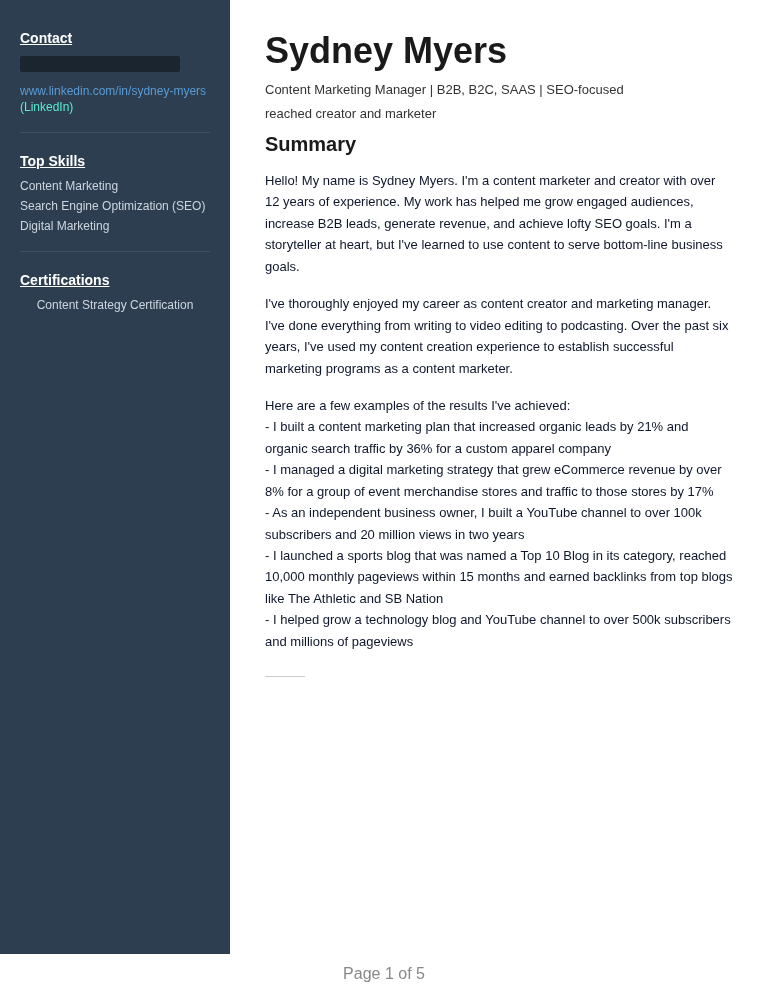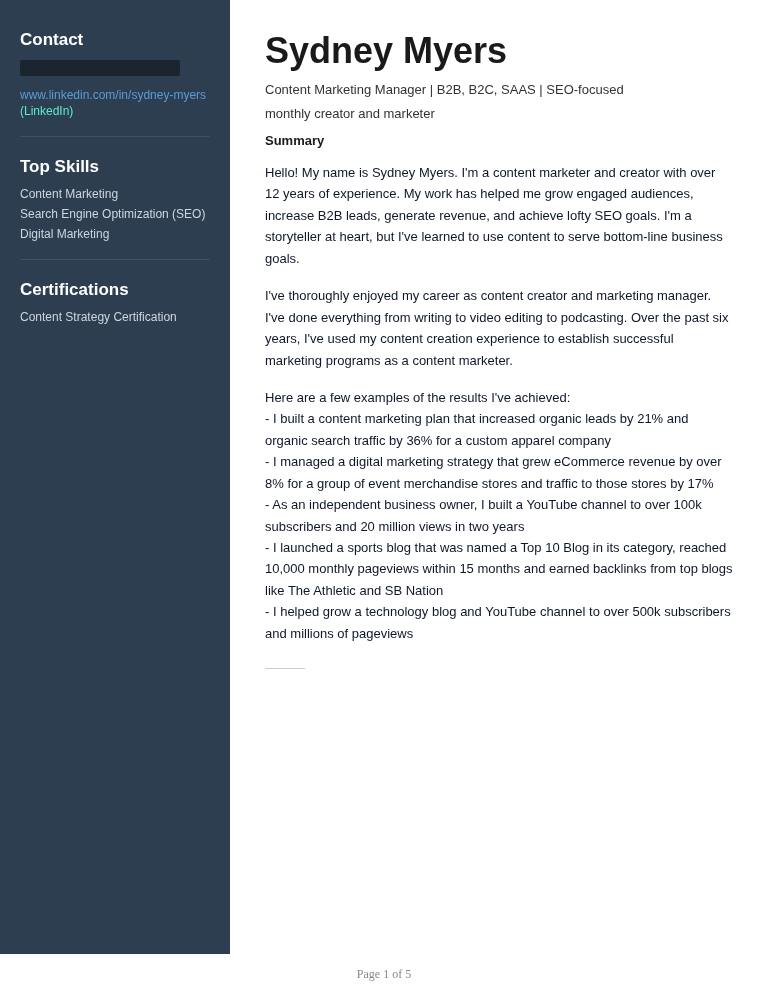--- a/index.html
+++ b/index.html
@@ -26,25 +26,26 @@
     
     .sidebar {
       width: 230px;
       min-width: 230px;
       background-color: #2c3e50;
       color: #cdd6e0;
       padding: 30px 20px;
     }
 
     .sidebar-section-title {
-      font-size: 17px;
+      font-size: 14px;
       font-weight: bold;
       color: #fff;
       margin-bottom: 10px;
       margin-top: 20px;
+      text-decoration: underline;
     }
 
     .sidebar-section-title:first-child {
       margin-top: 0;
     }
 
     .sidebar-redacted-bar {
       background-color: #1a252f;
       height: 16px;
       width: 160px;
@@ -72,20 +73,21 @@
       font-size: 12px;
       color: #cdd6e0;
       margin-bottom: 6px;
     }
 
     .sidebar-cert {
       display: block;
       font-size: 12px;
       color: #cdd6e0;
       margin-bottom: 22px;
+      text-align: center;
     }
 
     .sidebar-divider {
       height: 1px;
       background: #3d5166;
       margin: 18px 0;
     }
 
     
     .main-content {
@@ -108,21 +110,21 @@
       line-height: 1.5;
     }
 
     .profile-location {
       font-size: 13px;
       color: #999;
       margin-bottom: 24px;
     }
 
     .section-title {
-      font-size: 13px;
+      font-size: 20px;
       font-weight: bold;
       color: #1a1a1a;
       margin-bottom: 14px;
       margin-top: 10px;
     }
 
     .summary-paragraph {
       font-size: 13px;
       color: #0f172a;
       line-height: 1.65;
@@ -141,23 +143,22 @@
     .page-footer {
       height: 40px;
       display: flex;
       align-items: center;
       justify-content: center;
       background: #fff;
       border-top: none;
     }
 
     .page-footer-text {
-      font-size: 12px;
+      font-size: 16px;
       color: #888;
-      font-family: Liberation Serif, serif;
     }
   </style>
 </head>
 <body>
 
 <div class="page-container">
 
   <aside class="sidebar">
     <div class="sidebar-section-title">Contact</div>
     <div class="sidebar-redacted-bar"></div>
@@ -173,21 +174,21 @@
 
     <div class="sidebar-divider"></div>
 
     <div class="sidebar-section-title">Certifications</div>
     <span class="sidebar-cert">Content Strategy Certification</span>
   </aside>
 
   <main class="main-content">
     <h1 class="profile-name">Sydney Myers</h1>
     <p class="profile-headline">Content Marketing Manager | B2B, B2C, SAAS | SEO-focused</p>
-    <p class="profile-headline">monthly creator and marketer</p>
+    <p class="profile-headline">reached creator and marketer</p>
 
     <h2 class="section-title">Summary</h2>
 
     <p class="summary-paragraph">Hello! My name is Sydney Myers. I'm a content marketer and creator with over 12 years of experience. My work has helped me grow engaged audiences, increase B2B leads, generate revenue, and achieve lofty SEO goals. I'm a storyteller at heart, but I've learned to use content to serve bottom-line business goals.</p>
     <p class="summary-paragraph">I've thoroughly enjoyed my career as content creator and marketing manager. I've done everything from writing to video editing to podcasting. Over the past six years, I've used my content creation experience to establish successful marketing programs as a content marketer.</p>
     <p class="summary-paragraph" style="white-space: pre-line;">Here are a few examples of the results I've achieved:
 - I built a content marketing plan that increased organic leads by 21% and organic search traffic by 36% for a custom apparel company
 - I managed a digital marketing strategy that grew eCommerce revenue by over 8% for a group of event merchandise stores and traffic to those stores by 17%
 - As an independent business owner, I built a YouTube channel to over 100k subscribers and 20 million views in two years
 - I launched a sports blog that was named a Top 10 Blog in its category, reached 10,000 monthly pageviews within 15 months and earned backlinks from top blogs like The Athletic and SB Nation

